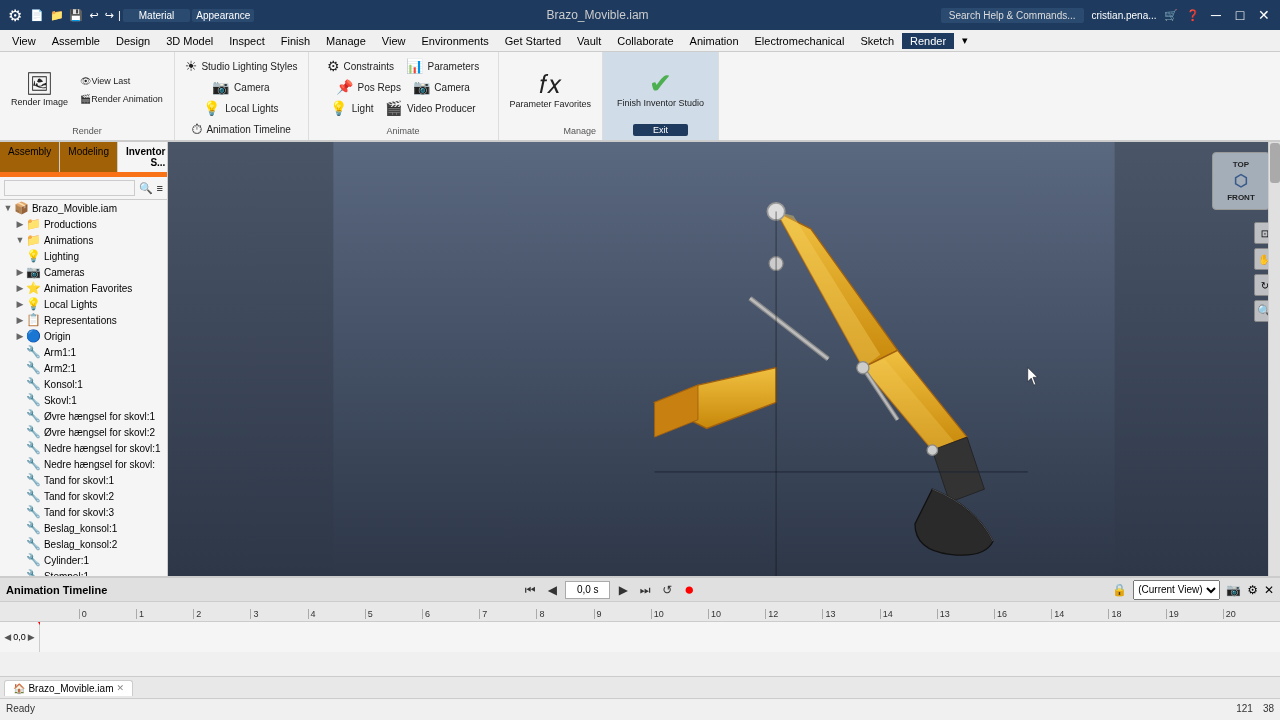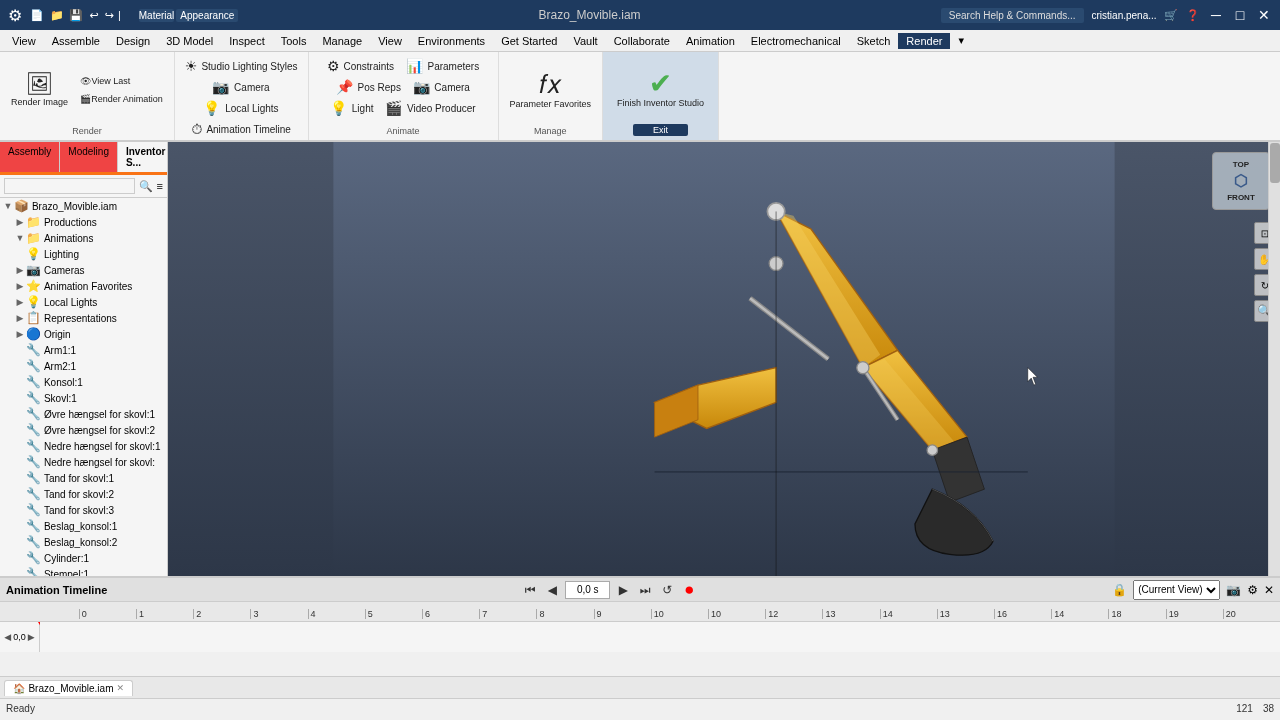--- a/index.html
+++ b/index.html
@@ -92,22 +92,23 @@
     #sidebar {
       width: 168px;
       background: #f5f5f5;
       border-right: 1px solid #ccc;
       display: flex;
       flex-direction: column;
       overflow: hidden;
     }
     #sidebar-tabs {
       display: flex;
-      background: #ef4444;
-      border-bottom: 3px solid #f97316;
+      background: #a16207;
+      border-bottom: 5px solid #f97316;
+      text-align: right;
     }
     .sidebar-tab {
       padding: 4px 8px;
       font-size: 10px;
       cursor: pointer;
       border-right: 1px solid #ccc;
     }
     .sidebar-tab.active { background: #f5f5f5; font-weight: bold; }
 
     #sidebar-search {
@@ -333,21 +334,21 @@
 <div id="title-bar">
   <div class="left">
     <span style="font-size:16px;">⚙</span>
     <span style="display:flex;gap:2px;font-size:11px;">
       <span style="cursor:pointer;padding:0 2px;">📄</span>
       <span style="cursor:pointer;padding:0 2px;">📁</span>
       <span style="cursor:pointer;padding:0 2px;">💾</span>
       <span style="cursor:pointer;padding:0 2px;">↩</span>
       <span style="cursor:pointer;padding:0 2px;">↪</span>
       <span>|</span>
-      <span style="cursor:pointer;background:#2a4a70;padding:1px 0;border-radius:2px;font-size:10px;margin-left:16px;">Material</span>
+      <span style="cursor:pointer;background:#2a4a70;padding:1px 16px;border-radius:2px;font-size:10px;">Material</span>
       <span style="cursor:pointer;background:#2a4a70;padding:1px 4px;border-radius:2px;font-size:10px;">Appearance</span>
     </span>
   </div>
   <div class="center">Brazo_Movible.iam</div>
   <div class="right">
     <span style="background:#2a4a70;padding:2px 8px;border-radius:2px;font-size:10px;color:#ddd;cursor:text;">Search Help &amp; Commands...</span>
     <span style="cursor:pointer;font-size:10px;">cristian.pena...</span>
     <span style="cursor:pointer;">🛒</span>
     <span style="cursor:pointer;">❓</span>
     <span class="title-btn">─</span>
@@ -355,21 +356,21 @@
     <span class="title-btn">✕</span>
   </div>
 </div>
 
 <div id="menu-bar">
   <span class="menu-item">View</span>
   <span class="menu-item">Assemble</span>
   <span class="menu-item">Design</span>
   <span class="menu-item">3D Model</span>
   <span class="menu-item">Inspect</span>
-  <span class="menu-item">Tools</span>
+  <span class="menu-item">Finish</span>
   <span class="menu-item">Manage</span>
   <span class="menu-item">View</span>
   <span class="menu-item">Environments</span>
   <span class="menu-item">Get Started</span>
   <span class="menu-item">Vault</span>
   <span class="menu-item">Collaborate</span>
   <span class="menu-item">Animation</span>
   <span class="menu-item">Electromechanical</span>
   <span class="menu-item">Sketch</span>
   <span class="menu-item active">Render</span>
@@ -460,21 +461,21 @@
         </div>
         <div class="ribbon-btn-small">
           <span class="icon-s">🎬</span>
           <span>Video Producer</span>
         </div>
       </div>
     </div>
     <div class="ribbon-group-label">Animate</div>
   </div>
 
-  <div class="ribbon-group" style="min-width:70px;">
+  <div class="ribbon-group" style="min-width:70px;align-items:flex-end;">
     <div class="ribbon-buttons">
       <div class="ribbon-btn large">
         <div class="icon" style="font-size:26px;">𝑓𝑥</div>
         <div style="font-size:9px;text-align:center;">Parameter
 Favorites</div>
       </div>
     </div>
     <div class="ribbon-group-label">Manage</div>
   </div>
 

